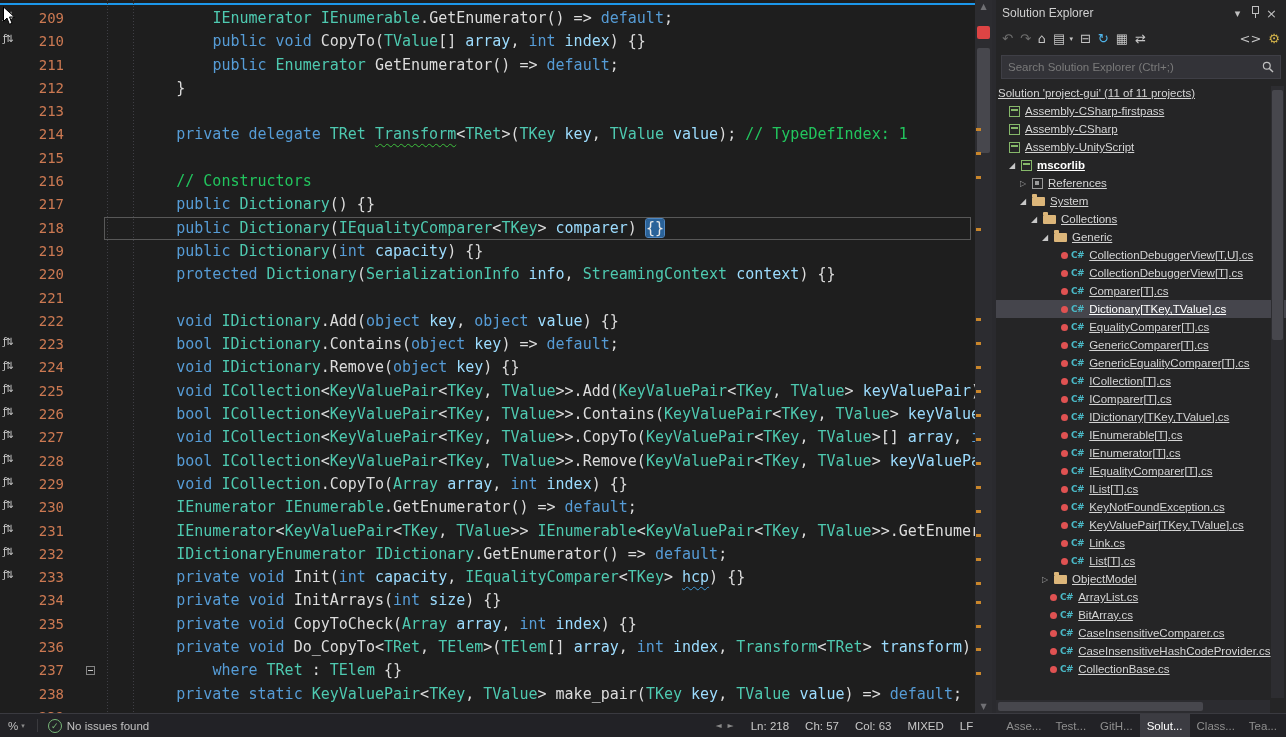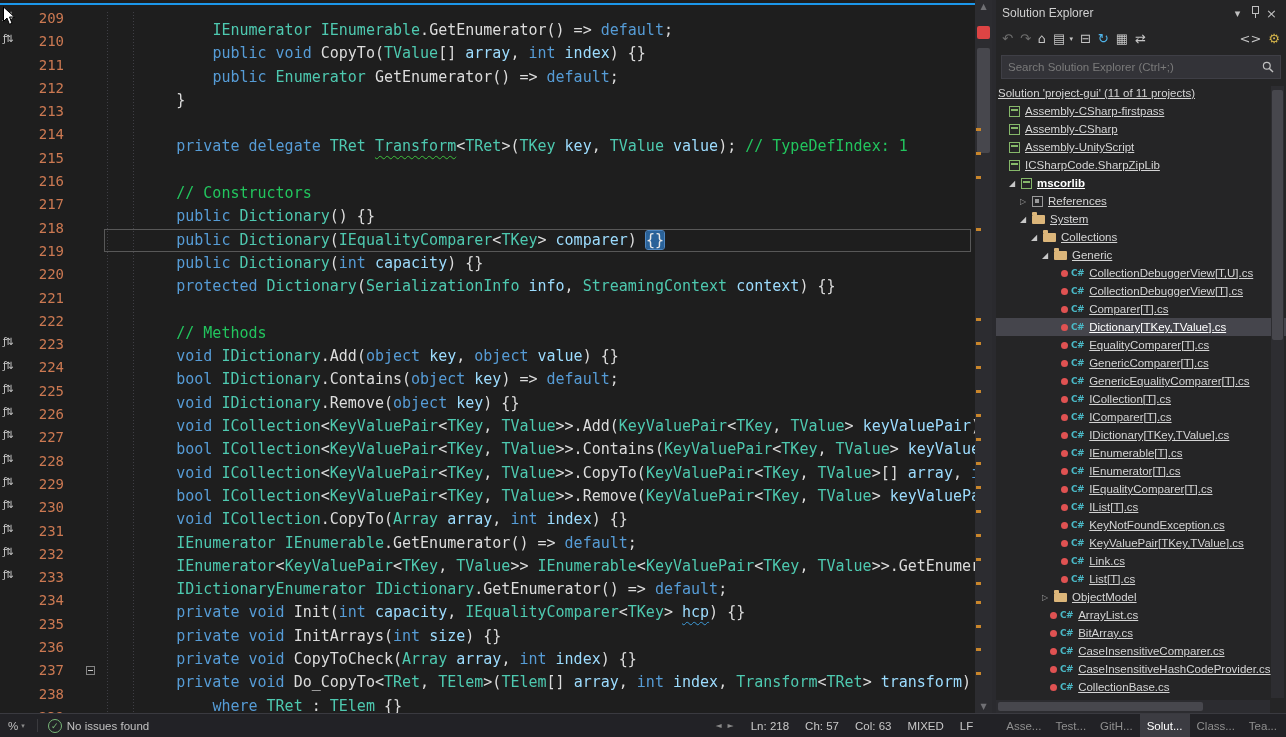--- a/index.html
+++ b/index.html
@@ -11,21 +11,21 @@
   #top-accent{position:absolute;left:0;top:3px;width:992px;height:2px;background:#1c97ea;}
   #gutter{position:absolute;left:0;top:0;width:26px;height:713px;}
   .impl-icon{position:absolute;left:3px;font-family:"DejaVu Sans",sans-serif;font-size:10px;color:#cdcdcd;letter-spacing:-1px;}
   #line-numbers{position:absolute;left:26px;top:0;width:46px;height:713px;padding-top:7px;box-sizing:border-box;}
   .lnum{height:23.3px;line-height:23.3px;text-align:right;padding-right:8px;
         font-family:"DejaVu Sans Mono",monospace;font-size:14px;color:#cc7952;}
   #outline-margin{position:absolute;left:84px;top:0;width:20px;height:713px;}
   .fold-box{position:absolute;left:2px;width:9px;height:9px;border:1px solid #848484;background:#1e1e1e;box-sizing:border-box;}
   .fold-box::after{content:"";position:absolute;left:1px;top:3px;width:5px;height:1px;background:#c8c8c8;}
 
-  #code-area{position:absolute;left:104px;top:12px;width:871px;height:713px;overflow:hidden;}
+  #code-area{position:absolute;left:104px;top:0;width:871px;height:713px;overflow:hidden;}
   .indent-guide{position:absolute;top:0;bottom:0;width:1px;
       background:repeating-linear-gradient(to bottom,#3f3f45 0 1px,transparent 1px 3px);}
   #current-line{position:absolute;left:0;width:867px;height:23.3px;border:1px solid #585858;box-sizing:border-box;}
   #code-lines{position:relative;padding-top:7px;}
   pre.code-line{margin:0;height:23.3px;line-height:23.3px;font-family:"DejaVu Sans Mono",monospace;
       font-size:15px;white-space:pre;}
   .tk-d{color:#dcdcdc}.tk-m{color:#dcdcdc}
   .tk-k{color:#569cd6}
   .tk-t{color:#4ec9b0}
   .tk-p{color:#9cdcfe}
@@ -168,21 +168,20 @@
           <pre class="code-line"><span class="tk-d">        }</span></pre>
           <pre class="code-line"></pre>
           <pre class="code-line"><span class="tk-d">        </span><span class="tk-k">private</span><span class="tk-d"> </span><span class="tk-k">delegate</span><span class="tk-d"> </span><span class="tk-t">TRet</span><span class="tk-d"> </span><span class="tk-tg">Transform</span><span class="tk-d">&lt;</span><span class="tk-t">TRet</span><span class="tk-d">&gt;(</span><span class="tk-t">TKey</span><span class="tk-d"> </span><span class="tk-p">key</span><span class="tk-d">, </span><span class="tk-t">TValue</span><span class="tk-d"> </span><span class="tk-p">value</span><span class="tk-d">); </span><span class="tk-c">// TypeDefIndex: 1</span></pre>
           <pre class="code-line"></pre>
           <pre class="code-line"><span class="tk-d">        </span><span class="tk-c">// Constructors</span></pre>
           <pre class="code-line"><span class="tk-d">        </span><span class="tk-k">public</span><span class="tk-d"> </span><span class="tk-t">Dictionary</span><span class="tk-d">() {}</span></pre>
           <pre class="code-line"><span class="tk-d">        </span><span class="tk-k">public</span><span class="tk-d"> </span><span class="tk-t">Dictionary</span><span class="tk-d">(</span><span class="tk-t">IEqualityComparer</span><span class="tk-d">&lt;</span><span class="tk-t">TKey</span><span class="tk-d">&gt; </span><span class="tk-p">comparer</span><span class="tk-d">) </span><span class="tk-sel">{}</span></pre>
           <pre class="code-line"><span class="tk-d">        </span><span class="tk-k">public</span><span class="tk-d"> </span><span class="tk-t">Dictionary</span><span class="tk-d">(</span><span class="tk-k">int</span><span class="tk-d"> </span><span class="tk-p">capacity</span><span class="tk-d">) {}</span></pre>
           <pre class="code-line"><span class="tk-d">        </span><span class="tk-k">protected</span><span class="tk-d"> </span><span class="tk-t">Dictionary</span><span class="tk-d">(</span><span class="tk-t">SerializationInfo</span><span class="tk-d"> </span><span class="tk-p">info</span><span class="tk-d">, </span><span class="tk-t">StreamingContext</span><span class="tk-d"> </span><span class="tk-p">context</span><span class="tk-d">) {}</span></pre>
           <pre class="code-line"></pre>
-          <pre class="code-line"><span class="tk-d">        </span><span class="tk-c">// Methods</span></pre>
           <pre class="code-line"><span class="tk-d">        </span><span class="tk-k">void</span><span class="tk-d"> </span><span class="tk-t">IDictionary</span><span class="tk-d">.</span><span class="tk-m">Add</span><span class="tk-d">(</span><span class="tk-k">object</span><span class="tk-d"> </span><span class="tk-p">key</span><span class="tk-d">, </span><span class="tk-k">object</span><span class="tk-d"> </span><span class="tk-p">value</span><span class="tk-d">) {}</span></pre>
           <pre class="code-line"><span class="tk-d">        </span><span class="tk-k">bool</span><span class="tk-d"> </span><span class="tk-t">IDictionary</span><span class="tk-d">.</span><span class="tk-m">Contains</span><span class="tk-d">(</span><span class="tk-k">object</span><span class="tk-d"> </span><span class="tk-p">key</span><span class="tk-d">) =&gt; </span><span class="tk-k">default</span><span class="tk-d">;</span></pre>
           <pre class="code-line"><span class="tk-d">        </span><span class="tk-k">void</span><span class="tk-d"> </span><span class="tk-t">IDictionary</span><span class="tk-d">.</span><span class="tk-m">Remove</span><span class="tk-d">(</span><span class="tk-k">object</span><span class="tk-d"> </span><span class="tk-p">key</span><span class="tk-d">) {}</span></pre>
           <pre class="code-line"><span class="tk-d">        </span><span class="tk-k">void</span><span class="tk-d"> </span><span class="tk-t">ICollection</span><span class="tk-d">&lt;</span><span class="tk-t">KeyValuePair</span><span class="tk-d">&lt;</span><span class="tk-t">TKey</span><span class="tk-d">, </span><span class="tk-t">TValue</span><span class="tk-d">&gt;&gt;.</span><span class="tk-m">Add</span><span class="tk-d">(</span><span class="tk-t">KeyValuePair</span><span class="tk-d">&lt;</span><span class="tk-t">TKey</span><span class="tk-d">, </span><span class="tk-t">TValue</span><span class="tk-d">&gt; </span><span class="tk-p">keyValuePair</span><span class="tk-d">) {}</span></pre>
           <pre class="code-line"><span class="tk-d">        </span><span class="tk-k">bool</span><span class="tk-d"> </span><span class="tk-t">ICollection</span><span class="tk-d">&lt;</span><span class="tk-t">KeyValuePair</span><span class="tk-d">&lt;</span><span class="tk-t">TKey</span><span class="tk-d">, </span><span class="tk-t">TValue</span><span class="tk-d">&gt;&gt;.</span><span class="tk-m">Contains</span><span class="tk-d">(</span><span class="tk-t">KeyValuePair</span><span class="tk-d">&lt;</span><span class="tk-t">TKey</span><span class="tk-d">, </span><span class="tk-t">TValue</span><span class="tk-d">&gt; </span><span class="tk-p">keyValuePair</span></pre>
           <pre class="code-line"><span class="tk-d">        </span><span class="tk-k">void</span><span class="tk-d"> </span><span class="tk-t">ICollection</span><span class="tk-d">&lt;</span><span class="tk-t">KeyValuePair</span><span class="tk-d">&lt;</span><span class="tk-t">TKey</span><span class="tk-d">, </span><span class="tk-t">TValue</span><span class="tk-d">&gt;&gt;.</span><span class="tk-m">CopyTo</span><span class="tk-d">(</span><span class="tk-t">KeyValuePair</span><span class="tk-d">&lt;</span><span class="tk-t">TKey</span><span class="tk-d">, </span><span class="tk-t">TValue</span><span class="tk-d">&gt;[] </span><span class="tk-p">array</span><span class="tk-d">, </span><span class="tk-k">int</span></pre>
           <pre class="code-line"><span class="tk-d">        </span><span class="tk-k">bool</span><span class="tk-d"> </span><span class="tk-t">ICollection</span><span class="tk-d">&lt;</span><span class="tk-t">KeyValuePair</span><span class="tk-d">&lt;</span><span class="tk-t">TKey</span><span class="tk-d">, </span><span class="tk-t">TValue</span><span class="tk-d">&gt;&gt;.</span><span class="tk-m">Remove</span><span class="tk-d">(</span><span class="tk-t">KeyValuePair</span><span class="tk-d">&lt;</span><span class="tk-t">TKey</span><span class="tk-d">, </span><span class="tk-t">TValue</span><span class="tk-d">&gt; </span><span class="tk-p">keyValuePair</span></pre>
           <pre class="code-line"><span class="tk-d">        </span><span class="tk-k">void</span><span class="tk-d"> </span><span class="tk-t">ICollection</span><span class="tk-d">.</span><span class="tk-m">CopyTo</span><span class="tk-d">(</span><span class="tk-t">Array</span><span class="tk-d"> </span><span class="tk-p">array</span><span class="tk-d">, </span><span class="tk-k">int</span><span class="tk-d"> </span><span class="tk-p">index</span><span class="tk-d">) {}</span></pre>
           <pre class="code-line"><span class="tk-d">        </span><span class="tk-t">IEnumerator</span><span class="tk-d"> </span><span class="tk-t">IEnumerable</span><span class="tk-d">.</span><span class="tk-m">GetEnumerator</span><span class="tk-d">() =&gt; </span><span class="tk-k">default</span><span class="tk-d">;</span></pre>
           <pre class="code-line"><span class="tk-d">        </span><span class="tk-t">IEnumerator</span><span class="tk-d">&lt;</span><span class="tk-t">KeyValuePair</span><span class="tk-d">&lt;</span><span class="tk-t">TKey</span><span class="tk-d">, </span><span class="tk-t">TValue</span><span class="tk-d">&gt;&gt; </span><span class="tk-t">IEnumerable</span><span class="tk-d">&lt;</span><span class="tk-t">KeyValuePair</span><span class="tk-d">&lt;</span><span class="tk-t">TKey</span><span class="tk-d">, </span><span class="tk-t">TValue</span><span class="tk-d">&gt;&gt;.</span><span class="tk-m">GetEnumerator</span></pre>
@@ -265,24 +264,20 @@
             <span class="tlabel">Assembly-CSharp-firstpass</span>
           </div>
           <div class="tree-row" style="padding-left: 13px;">
             <span class="proj-icon"></span>
             <span class="tlabel">Assembly-CSharp</span>
           </div>
           <div class="tree-row" style="padding-left: 13px;">
             <span class="proj-icon"></span>
             <span class="tlabel">Assembly-UnityScript</span>
           </div>
-          <div class="tree-row" style="padding-left: 13px;">
-            <span class="proj-icon"></span>
-            <span class="tlabel">ICSharpCode.SharpZipLib</span>
-          </div>
           <div class="tree-row bold" style="padding-left: 13px;">
             <span class="exp">◢</span>
             <span class="proj-icon"></span>
             <span class="tlabel">mscorlib</span>
           </div>
           <div class="tree-row" style="padding-left: 24px;">
             <span class="exp closed">▷</span>
             <span class="ref-icon"></span>
             <span class="tlabel">References</span>
           </div>

